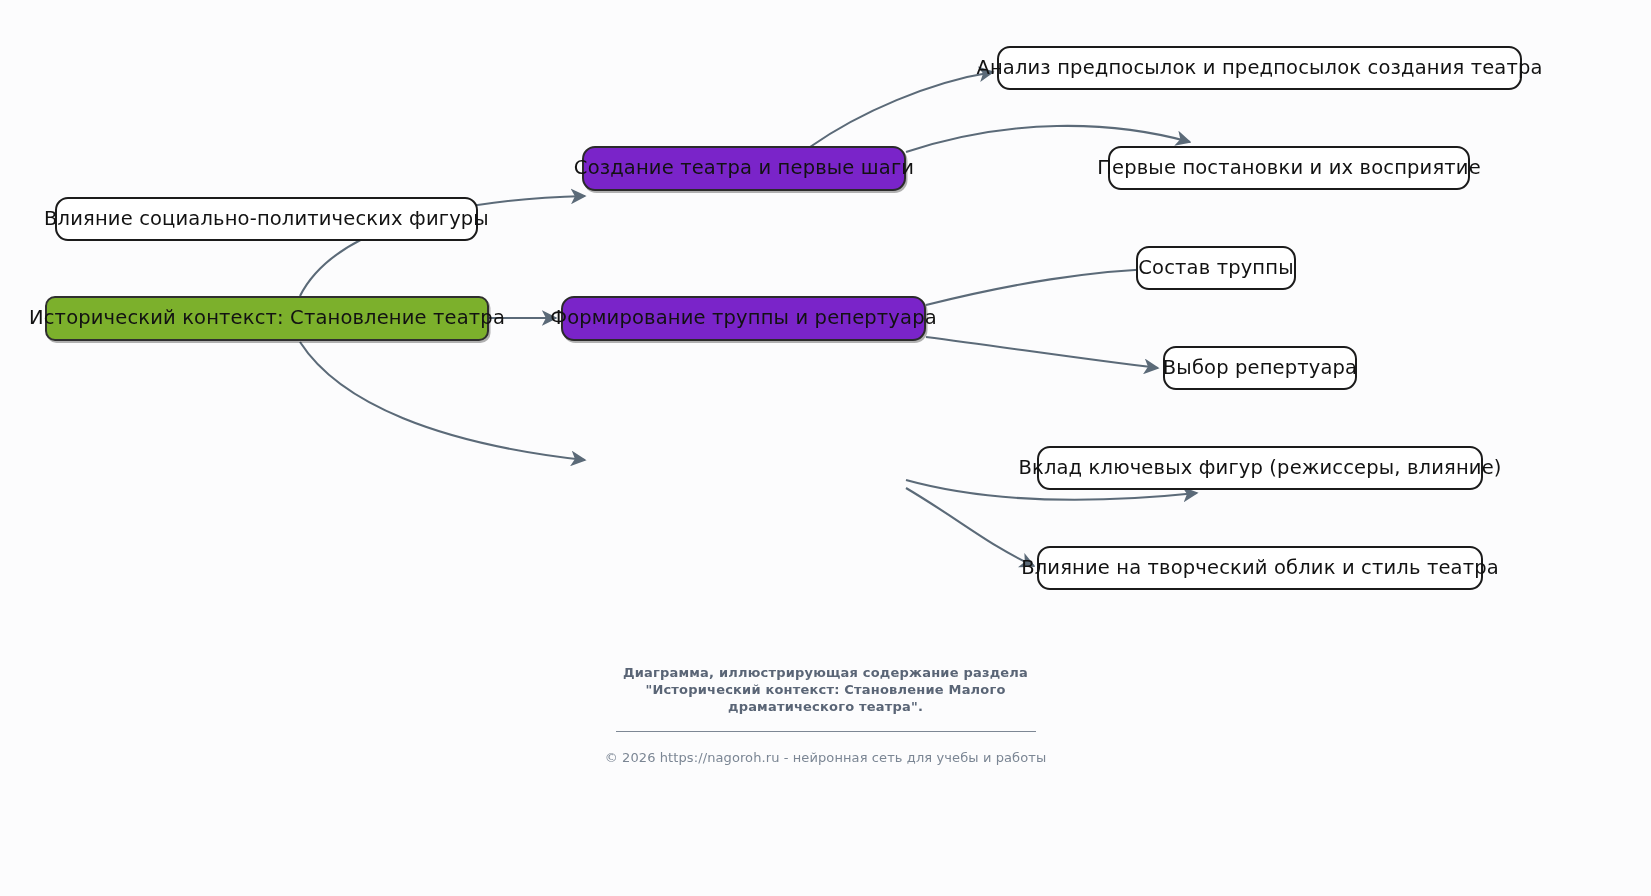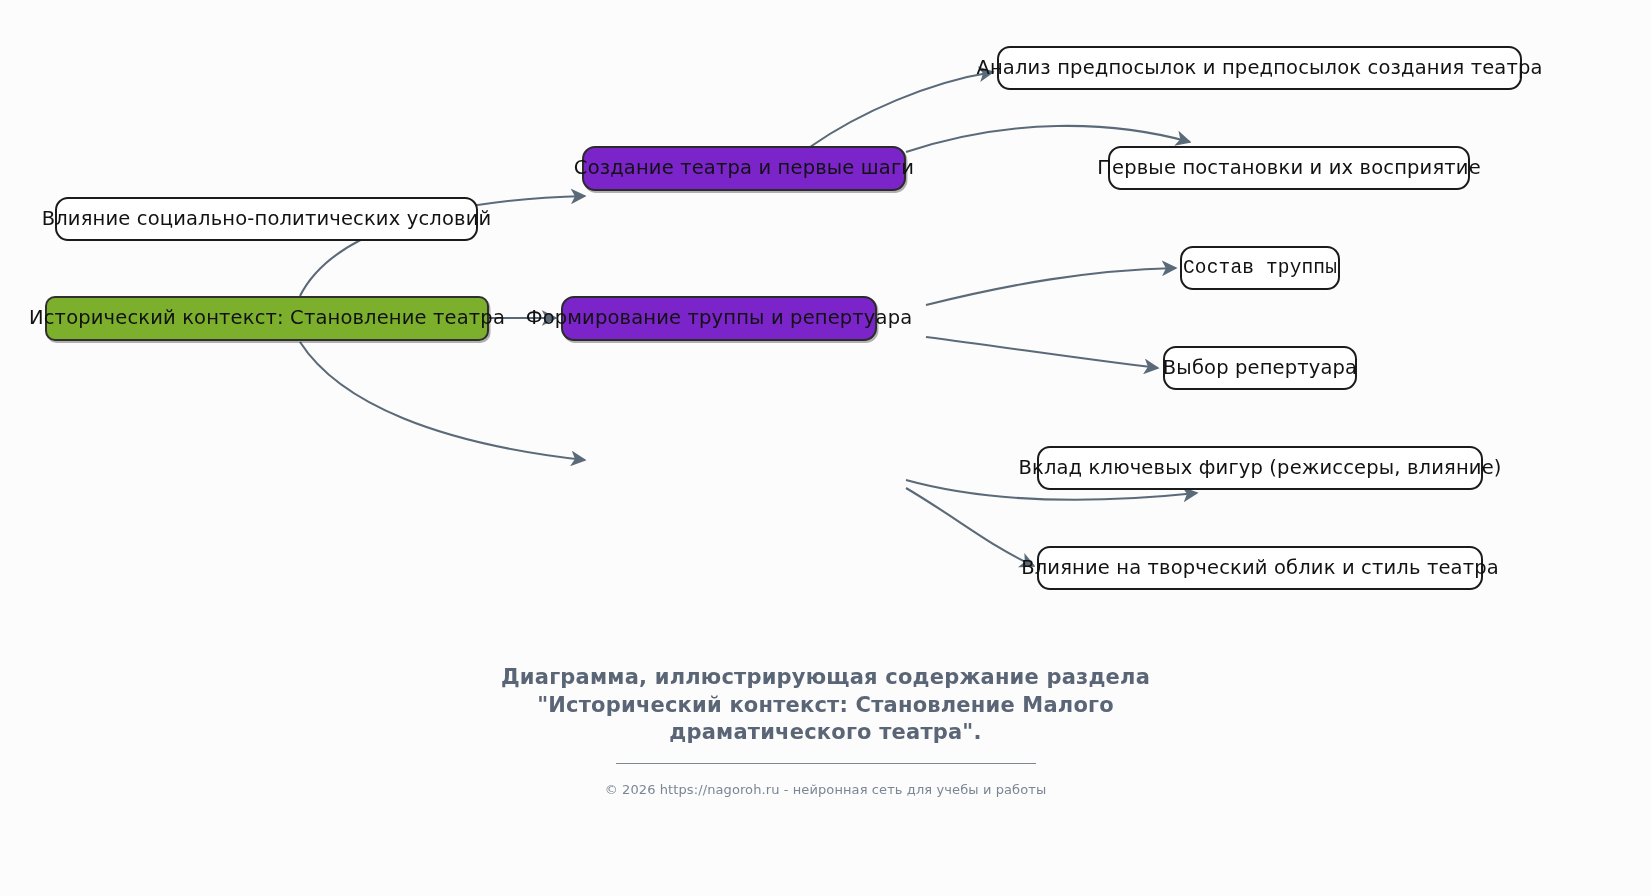--- a/index.html
+++ b/index.html
@@ -60,21 +60,21 @@
   #footer {
     position: absolute;
     left: 0;
     top: 664px;
     width: 1651px;
     text-align: center;
   }
   #caption {
     color: #5a6576;
     font-weight: bold;
-    font-size: 21px;
+    font-size: 13px;
     line-height: 1.32;
     letter-spacing: 0.2px;
   }
   #caption .cline { display: block; }
   #rule {
     width: 420px;
     margin: 16px auto 0 auto;
     border: 0;
     border-top: 1.6px solid #7d8794;
   }
@@ -110,37 +110,37 @@
       <path d="M 906 480 C 1000 506 1110 502 1197 493"></path>
       <path d="M 906 488 C 960 520 990 546 1034 566"></path>
     </g>
   </svg>
 
   <div class="node root" style="left:45px; top:296px; width:444px; height:45px;border-radius:10px;">
     <span class="label">Исторический контекст: Становление театра</span>
   </div>
 
   <div class="node leaf" style="left:55px; top:197px; width:423px; height:44px;">
-    <span class="label">Влияние социально-политических условий</span>
+    <span class="label">Влияние социально-политических фигуры</span>
   </div>
 
   <div class="node branch" style="left:582px; top:146px; width:324px; height:45px;">
     <span class="label">Создание театра и первые шаги</span>
   </div>
   <div class="node leaf" style="left:997px; top:46px; width:525px; height:44px;">
     <span class="label">Анализ предпосылок и предпосылок создания театра</span>
   </div>
   <div class="node leaf" style="left:1080px; top:146px; width:362px; height:44px;margin-left:28px;">
     <span class="label">Первые постановки и их восприятие</span>
   </div>
 
-  <div class="node branch" style="left:561px; top:296px; width:316px; height:45px;">
+  <div class="node branch" style="left:561px; top:296px; width:365px; height:45px;">
     <span class="label">Формирование труппы и репертуара</span>
   </div>
-  <div class="node leaf" style="left:1180px; top:246px; width:160px; height:44px;font-family:Liberation Mono, monospace;">
+  <div class="node leaf" style="left:1136px; top:246px; width:160px; height:44px;">
     <span class="label">Состав труппы</span>
   </div>
   <div class="node leaf" style="left:1163px; top:346px; width:194px; height:44px;">
     <span class="label">Выбор репертуара</span>
   </div>
 
   <div class="node leaf" style="left:1037px; top:446px; width:446px; height:44px;">
     <span class="label">Вклад ключевых фигур (режиссеры, влияние)</span>
   </div>
   <div class="node leaf" style="left:1037px; top:546px; width:446px; height:44px;">

